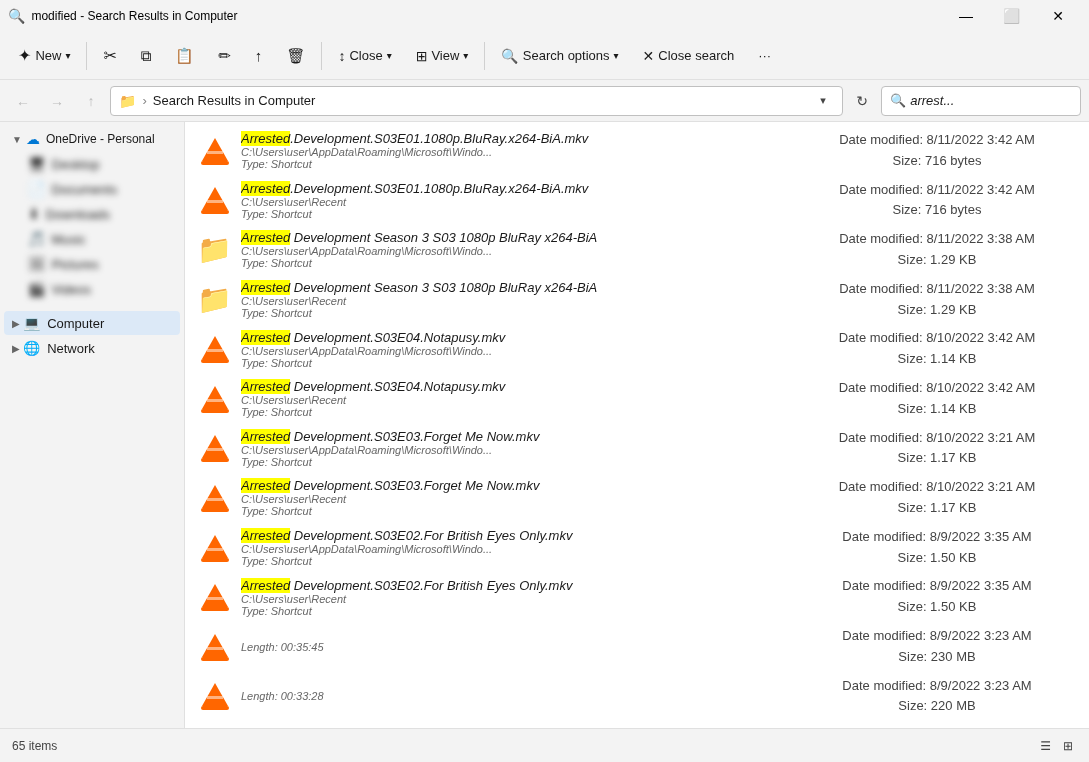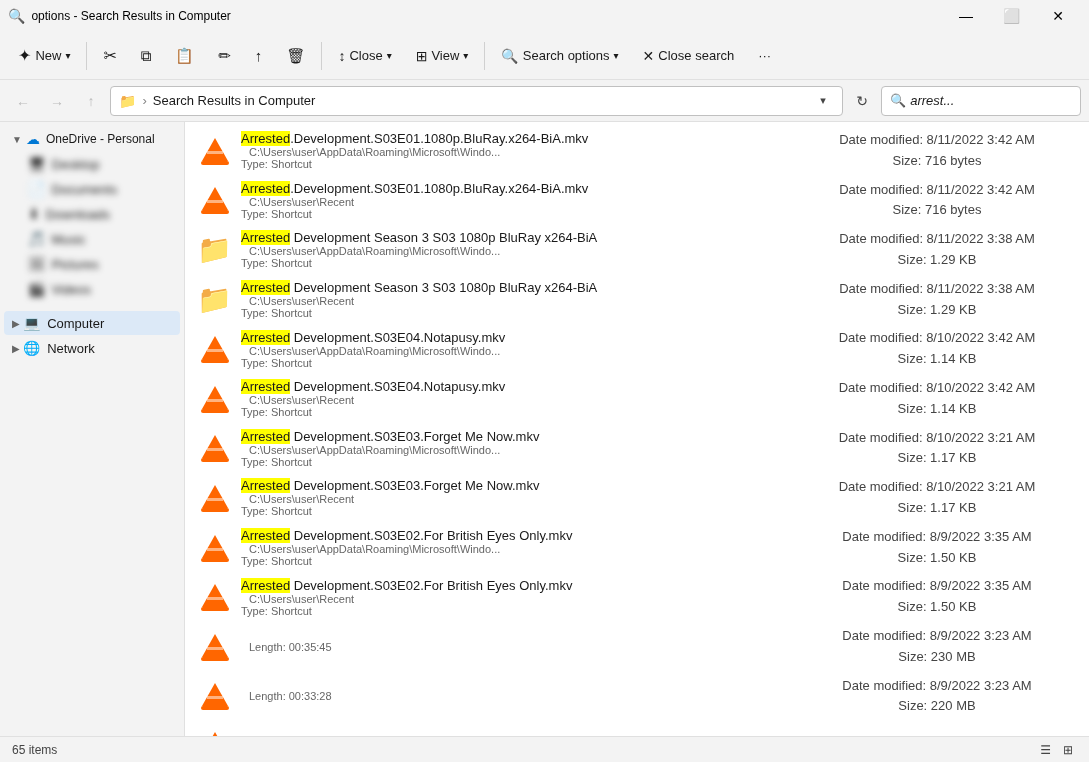--- a/index.html
+++ b/index.html
@@ -141,30 +141,30 @@
     }
     .file-item {
       display: flex;
       align-items: center;
       padding: 4px 12px;
       cursor: pointer;
       font-size: 12px;
       min-height: 48px;
     }
     .file-icon { width: 36px; height: 36px; flex-shrink: 0; margin-right: 8px; display: flex; align-items: center; justify-content: center; font-size: 28px; }
-    .file-info { flex: 1; min-width: 0; }
+    .file-info { flex: 1; min-width: 0; font-style: italic; }
     .file-name { font-size: 13px; color: #1a1a1a; white-space: nowrap; overflow: hidden; text-overflow: ellipsis; }
     .file-name .highlight { background: #ffff00; font-weight: normal; }
-    .file-path { font-size: 11px; color: #666; white-space: nowrap; overflow: hidden; text-overflow: ellipsis; margin-left: 8px; }
+    .file-path { font-size: 11px; color: #666; white-space: nowrap; overflow: hidden; text-overflow: ellipsis; }
     .file-type { font-size: 11px; color: #666; }
     .file-meta { min-width: 280px; text-align: center; font-size: 13px; color: #444; line-height: 1.6; }
 
     
     .status-bar {
-      height: 26px;
+      height: 34px;
       background: #f3f3f3;
       border-top: 1px solid #e0e0e0;
       display: flex;
       align-items: center;
       padding: 0 12px;
       font-size: 12px;
       color: #444;
       flex-shrink: 0;
       justify-content: space-between;
     }
@@ -174,21 +174,21 @@
     ::-webkit-scrollbar { width: 8px; }
     ::-webkit-scrollbar-track { background: #f0f0f0; }
     ::-webkit-scrollbar-thumb { background: #c0c0c0; border-radius: 4px; }
   </style>
 </head>
 <body>
 
 <div class="title-bar">
   <div class="title-bar-left">
     <span style="font-size:14px;">🔍</span>
-    <span>options - Search Results in Computer</span>
+    <span>modified - Search Results in Computer</span>
   </div>
   <div class="title-bar-right">
     <button class="title-bar-btn">—</button>
     <button class="title-bar-btn">⬜</button>
     <button class="title-bar-btn close">✕</button>
   </div>
 </div>
 
 <div class="toolbar">
   <button class="toolbar-btn">

